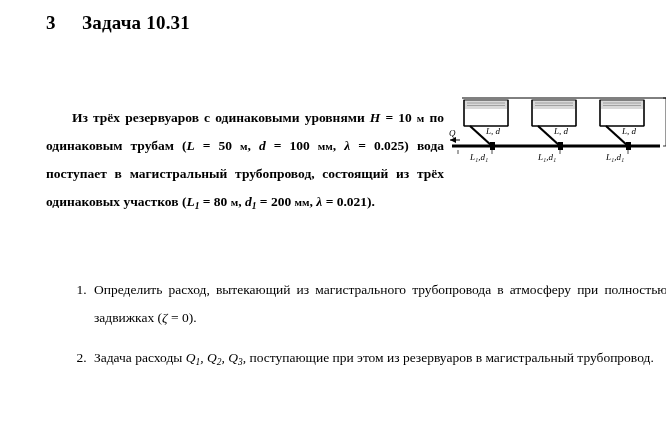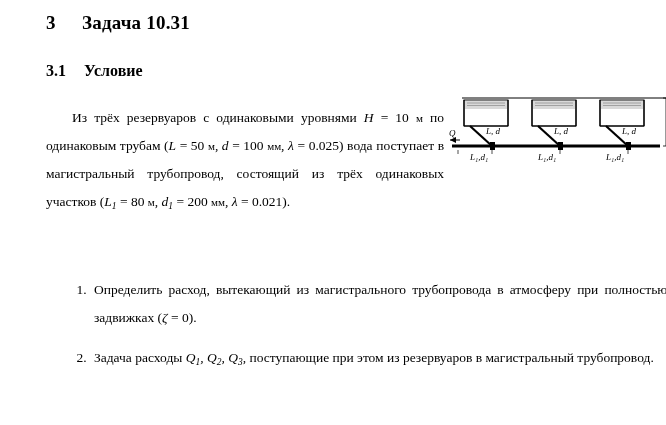--- a/index.html
+++ b/index.html
@@ -45,20 +45,21 @@
   }
   .para {
     position: absolute;
     left: 14px;
     top: 104px;
     width: 398px;
     font-size: 13.5px;
     line-height: 28px;
     text-align: justify;
     text-indent: 26px;
+    font-weight: bold;
   }
   .m {
     font-family: "Liberation Serif", "DejaVu Serif", serif;
     font-style: italic;
   }
   .mr {
     font-style: normal;
   }
   .sub {
     font-size: 9.5px;
@@ -104,23 +105,20 @@
 </style>
 </head>
 <body>
 
 <div class="page">
 
   <div class="h1">
     <span class="num">3</span><span>Задача 10.31</span>
   </div>
 
-  <div class="h2">
-    <span class="num">3.1</span><span>Условие</span>
-  </div>
 
   <div class="para"><span>Из трёх резервуаров с одинаковыми уровнями </span><span class="m">H</span><span class="mr"> = 10 </span><span class="unit">м</span><span> по одинаковым трубам (</span><span class="m">L</span><span class="mr"> = 50 </span><span class="unit">м</span><span>, </span><span class="m">d</span><span class="mr"> = 100 </span><span class="unit">мм</span><span>, </span><span class="m">λ</span><span> = 0.025) вода поступает в магистральный трубопровод, состоящий из трёх одинаковых участков (</span><span class="m">L</span><span class="sub">1</span><span class="mr"> = 80 </span><span class="unit">м</span><span>, </span><span class="m">d</span><span class="sub">1</span><span class="mr"> = 200 </span><span class="unit">мм</span><span>, </span><span class="m">λ</span><span> = 0.021).</span></div>
 
   <ol class="items">
     <li><span>Определить расход, вытекающий из магистрального трубопровода в атмосферу при полностью открытых задвижках (</span><span class="m">ζ</span><span> = 0).</span></li>
     <li><span>Задача расходы </span><span class="m">Q</span><span class="sub">1</span><span class="m">, Q</span><span class="sub">2</span><span class="m">, Q</span><span class="sub">3</span><span>, поступающие при этом из резервуаров в магистральный трубопровод.</span></li>
   </ol>
 
   <div class="figure">
     <svg width="240" height="104" viewBox="0 0 240 104" xmlns="http://www.w3.org/2000/svg">

